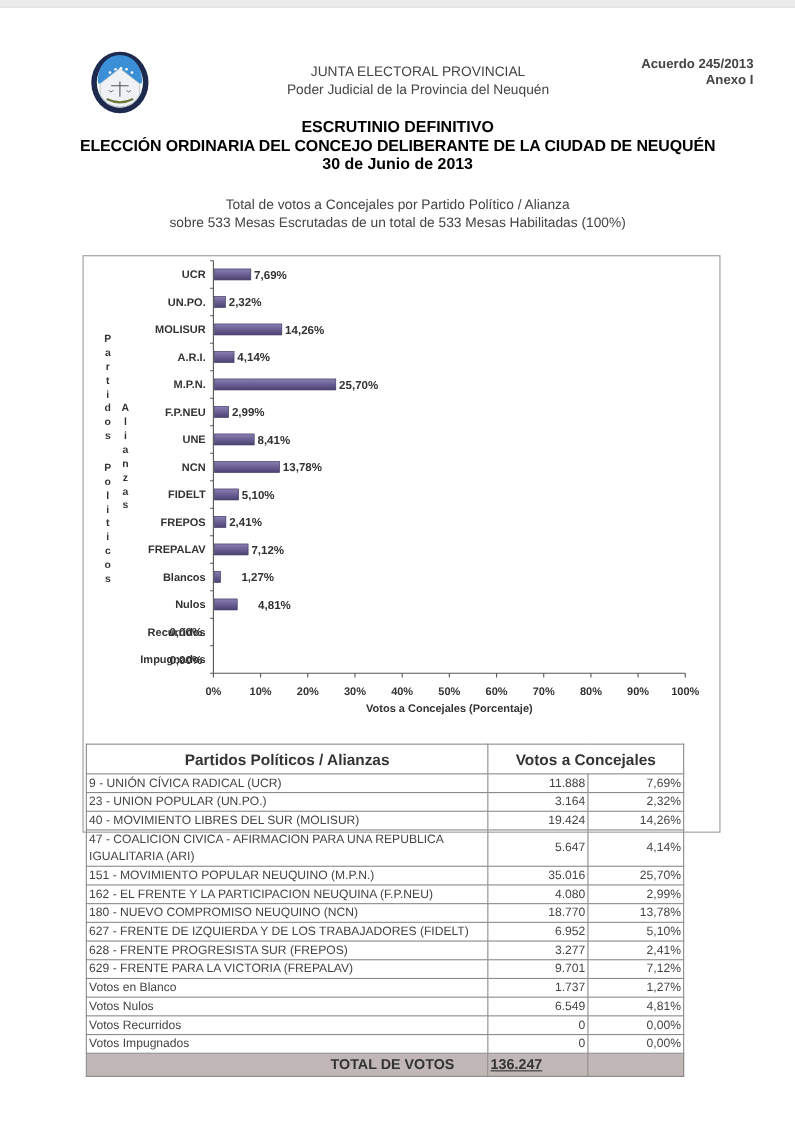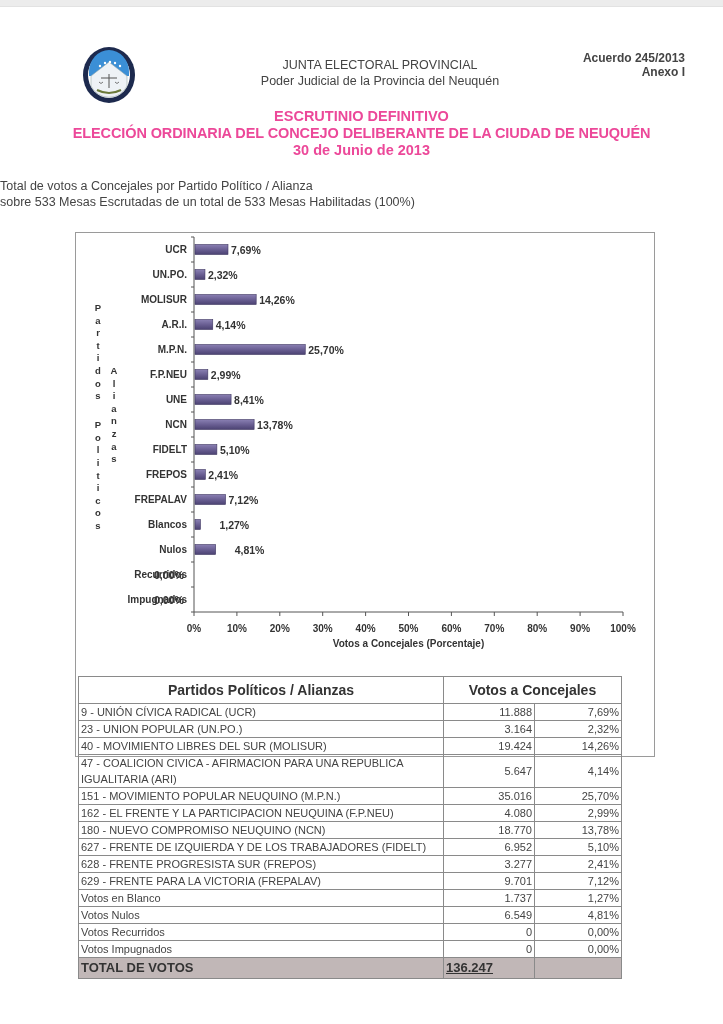--- a/index.html
+++ b/index.html
@@ -6,23 +6,23 @@
   body {
     width: 723px; height: 1024px; background: #ffffff; position: relative; overflow: hidden;
     font-family: "Liberation Sans", sans-serif; color: #333;
   }
   .topbar { position: absolute; left: 0; top: 0; width: 723px; height: 6px; background: #ececec; border-bottom: 1px solid #e2e2e2; }
 
   .logo { position: absolute; left: 80px; top: 46px; width: 58px; height: 58px; }
   .hdr-center { position: absolute; left: 200px; top: 57px; width: 360px; text-align: center; font-size: 12.5px; line-height: 16px; color: #444; }
   .hdr-right { position: absolute; right: 38px; top: 51px; text-align: right; font-size: 12px; font-weight: bold; line-height: 14px; color: #444; }
 
-  .titles { position: absolute; left: 0; top: 108px; width: 723px; text-align: center; font-weight: bold; font-size: 14.5px; line-height: 17px; color: #ec4899; }
+  .titles { position: absolute; left: 0; top: 108px; width: 723px; text-align: center; font-weight: bold; font-size: 14.5px; line-height: 17px; color: #000000; }
   .titles .t2 { letter-spacing: -0.1px; }
-  .subtitles { position: absolute; left: 0; top: 178px; width: 723px; font-size: 12.5px; line-height: 16px; color: #444; }
+  .subtitles { position: absolute; left: 0; top: 178px; width: 723px; text-align: center; font-size: 12.5px; line-height: 16px; color: #444; }
 
   .chart-box { position: absolute; left: 75px; top: 232px; width: 580px; height: 525px; border: 1px solid #9a9a9a; box-sizing: border-box; }
   .chart-box svg { position: absolute; left: 0; top: 0; }
   .cat-label { font-size: 10px; font-weight: bold; fill: #333; }
   .val-label { font-size: 10.5px; font-weight: bold; fill: #333; }
   .tick-label { font-size: 10px; font-weight: bold; fill: #333; }
   .axis-title { font-size: 10px; font-weight: bold; fill: #333; }
   .vert-letter { font-size: 9.5px; font-weight: bold; fill: #333; }
 
   table.results { position: absolute; left: 78px; top: 676px; width: 544px; border-collapse: collapse; font-size: 11px; color: #444; }
@@ -272,18 +272,18 @@
         <td>Votos Recurridos</td>
         <td class="num">0</td>
         <td class="pct">0,00%</td>
       </tr>
       <tr>
         <td>Votos Impugnados</td>
         <td class="num">0</td>
         <td class="pct">0,00%</td>
       </tr>
       <tr class="total">
-        <td style="padding-right: 30px;">TOTAL DE VOTOS</td>
+        <td style="text-align: right; padding-right: 30px;">TOTAL DE VOTOS</td>
         <td class="tot-num">136.247</td>
         <td></td>
       </tr>
     </tbody>
 </table>
 
 </body></html>

